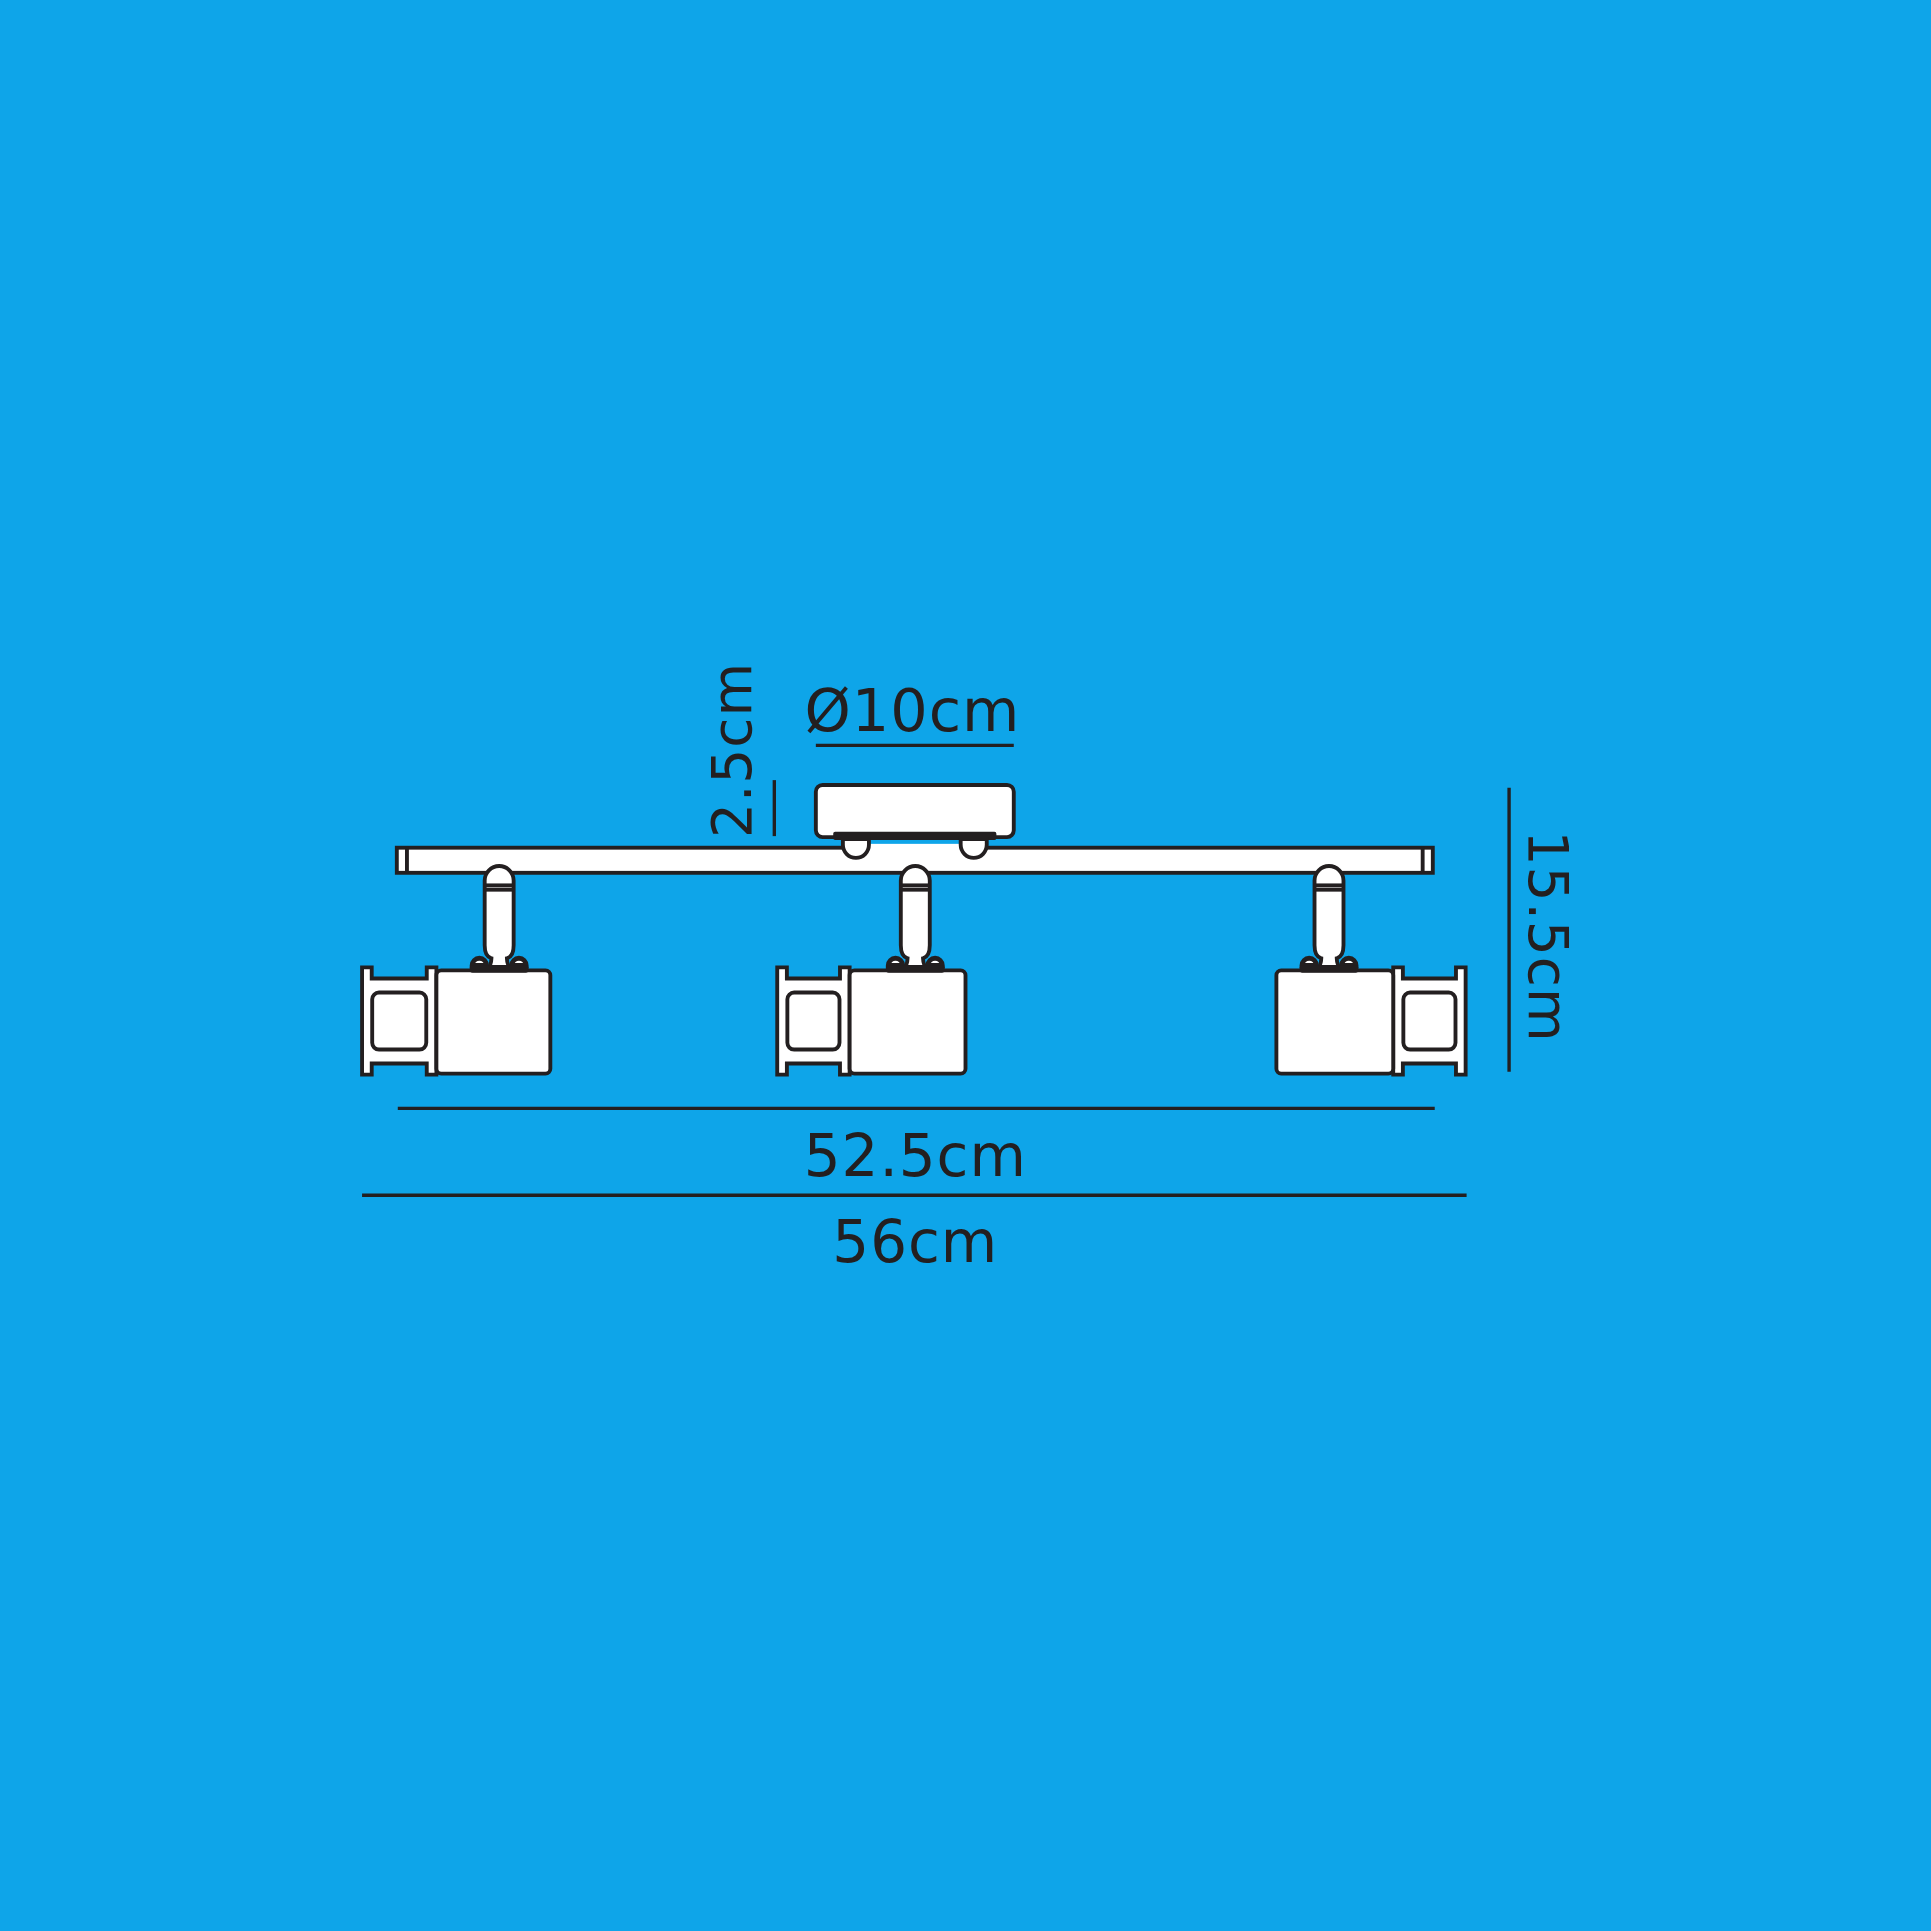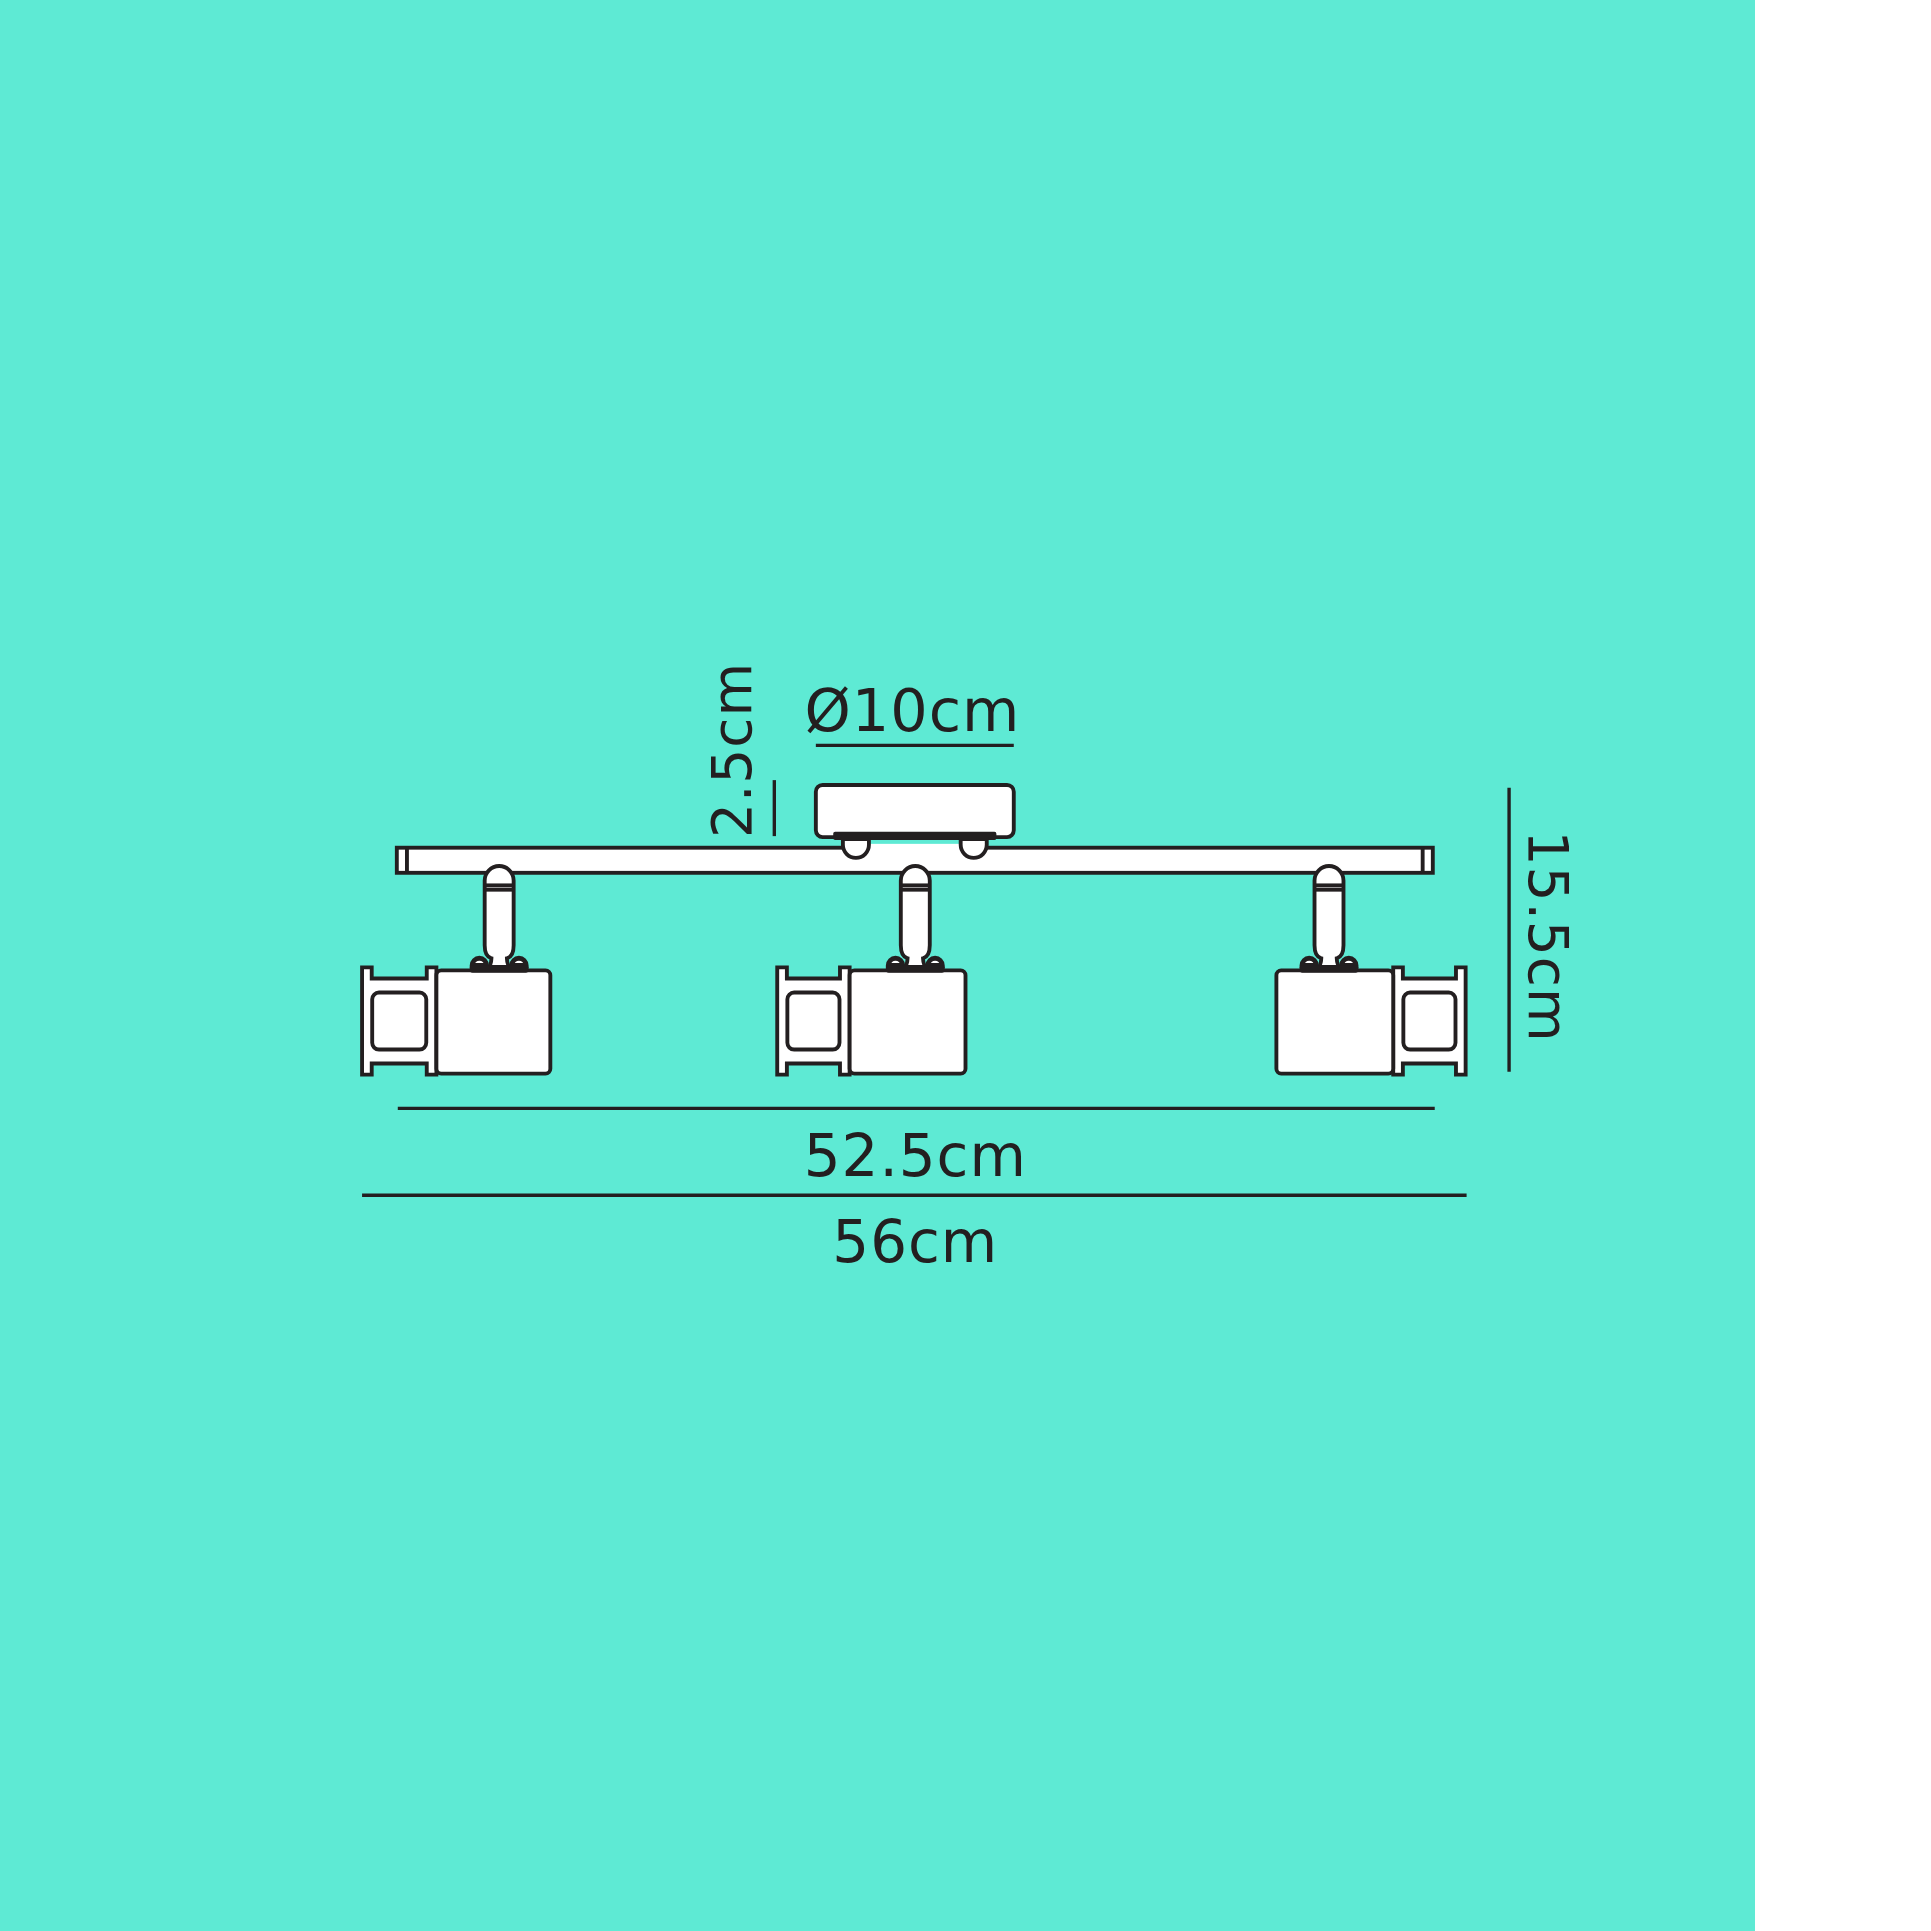--- a/index.html
+++ b/index.html
@@ -2,23 +2,23 @@
 <html><head>
 <meta charset="utf-8">
 <style>
   html, body {
     margin: 0;
     padding: 0;
     background: #ffffff;
   }
   .stage {
     position: relative;
-    width: 1755px;
+    width: 1931px;
     height: 1931px;
-    background: #5eead4;
+    background: #0ea5e9;
     overflow: hidden;
     text-decoration: underline;
   }
   svg { display: block; }
   
   .ln  { stroke: #231f20; stroke-width: 4;   fill: none; }
   .shp { stroke: #231f20; stroke-width: 4;   fill: #ffffff; }
   .fillink { fill: #231f20; stroke: none; }
   .earshp { stroke: #231f20; stroke-width: 5; fill: #ffffff; }
   .dim { stroke: #231f20; stroke-width: 3.5; fill: none; }

